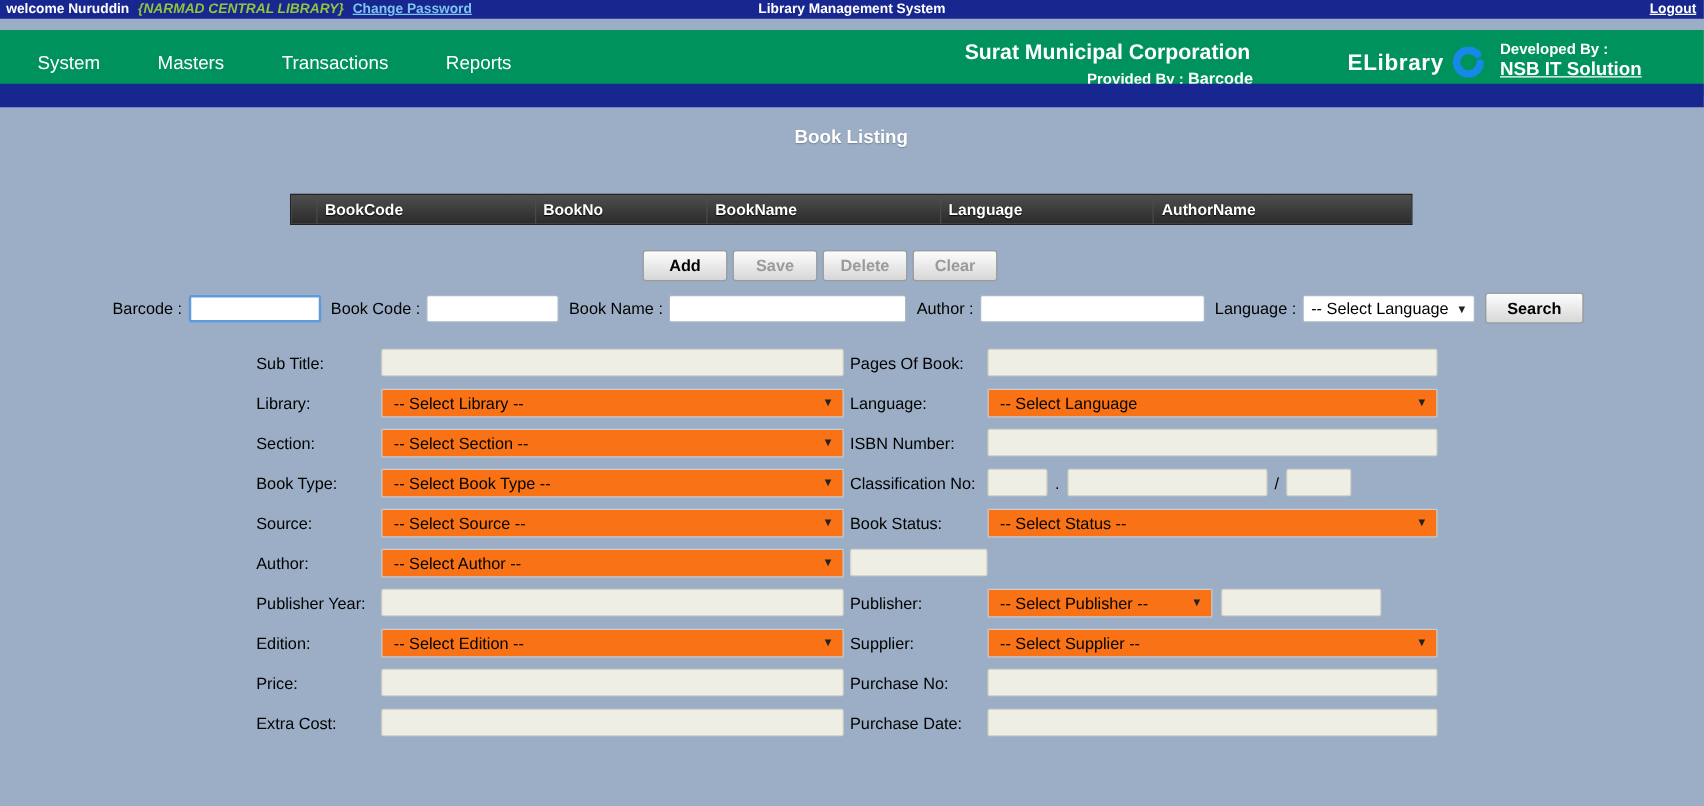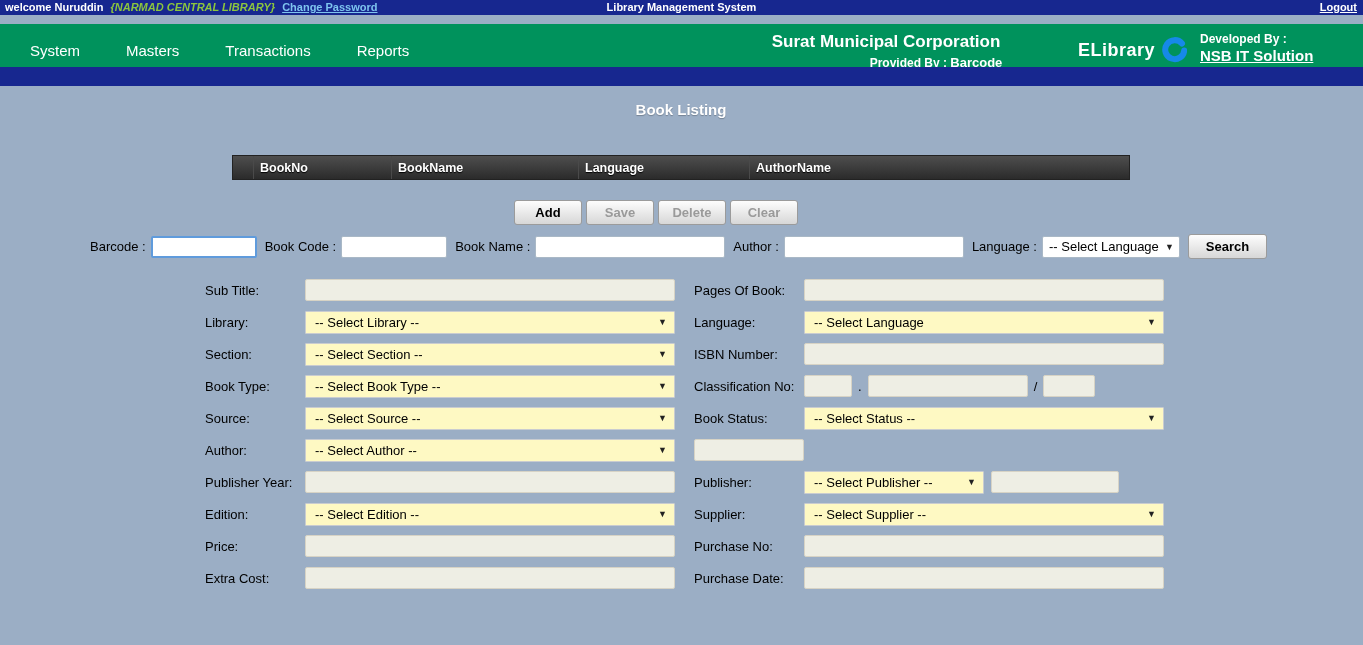--- a/index.html
+++ b/index.html
@@ -58,25 +58,25 @@
     margin-right:8px; font-family:inherit; font-size:13px; outline:none; }
   .s-input.focused { border:2px solid #5f9bdc; }
   .s-select { width:138px; height:22px; background:#fff; border:1px solid #a9b8c6; border-radius:2px;
     display:flex; align-items:center; justify-content:space-between; padding:0 5px 0 6px; margin-right:8px; cursor:pointer; }
   .arrow { font-size:9px; color:#222; }
 
   .form { position:absolute; left:205px; top:193px; font-size:13px; color:#000; }
   .frow { display:flex; align-items:center; height:22px; margin-bottom:10px; }
   .lbl1 { width:100px; flex:none; white-space:nowrap; }
   .fld1 { width:370px; flex:none; display:flex; align-items:center; }
-  .lbl2 { width:110px; margin-left:19px; flex:none; white-space:nowrap; display:flex; align-items:center; }
+  .lbl2 { width:110px; margin-left:5px; flex:none; white-space:nowrap; display:flex; align-items:center; }
   .fld2 { width:360px; flex:none; display:flex; align-items:center; }
   .ti-dis { background:#EEEEE4; border:1px solid #D7D3C5; border-radius:2px; height:22px; width:100%;
     font-family:inherit; font-size:13px; padding:0 4px; color:#444; }
-  .sel { width:100%; height:23px; background:#fef9c3; border:1px solid #c9ccd0; border-radius:1px;
+  .sel { width:100%; height:23px; background:#f97316; border:1px solid #c9ccd0; border-radius:1px;
     display:flex; align-items:center; justify-content:space-between; padding:0 7px 0 9px; cursor:pointer; }
   .sep { margin:0 6px; }
 </style>
 </head>
 <body>
 
 <div class="topbar">
   <div class="topbar-center">Library Management System</div>
   <div class="topbar-left">
     <span>welcome Nuruddin</span>
@@ -115,20 +115,21 @@
 </div>
 
 <div class="bluestrip"></div>
 
 <div class="content">
 
   <div class="page-title">Book Listing</div>
 
   <div class="grid-header">
     <div class="gh-cell" style="width:20px"></div>
+    <div class="gh-cell" style="width:175px">BookCode</div>
     <div class="gh-cell" style="width:138px">BookNo</div>
     <div class="gh-cell" style="width:187px">BookName</div>
     <div class="gh-cell" style="width:171px">Language</div>
     <div class="gh-cell" style="width:207px">AuthorName</div>
   </div>
 
   <div class="btn-row">
     <button class="btn">Add</button>
     <button class="btn disabled">Save</button>
     <button class="btn disabled">Delete</button>

